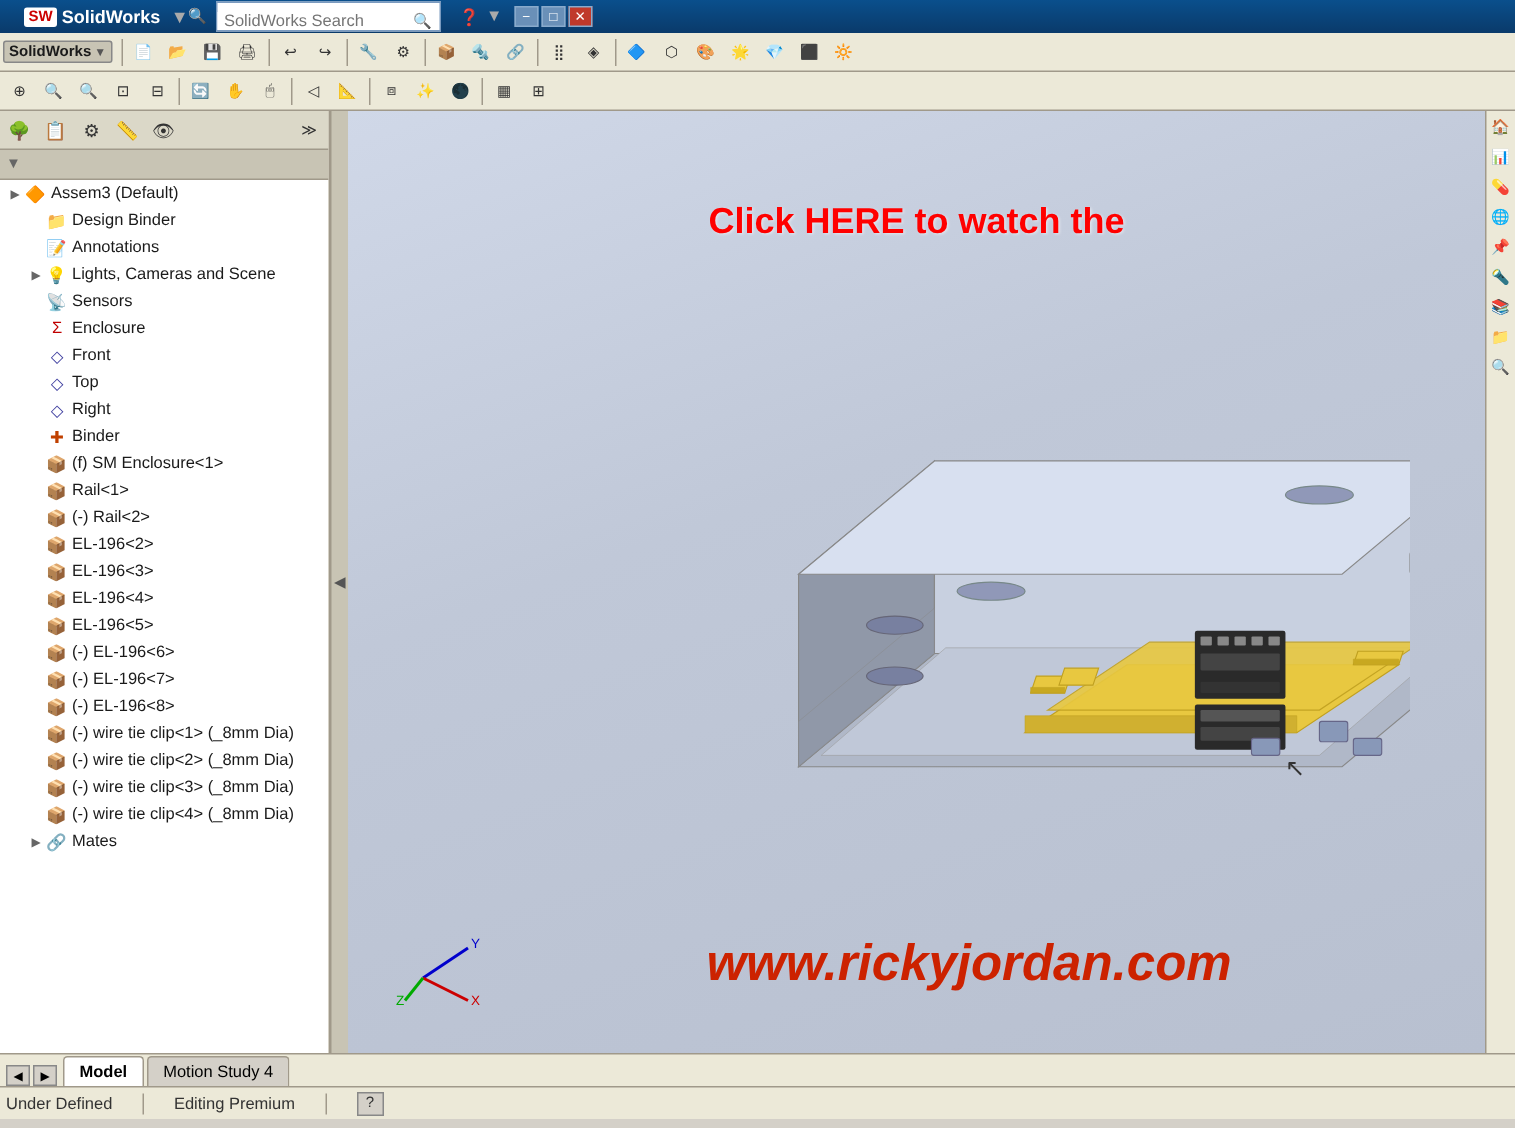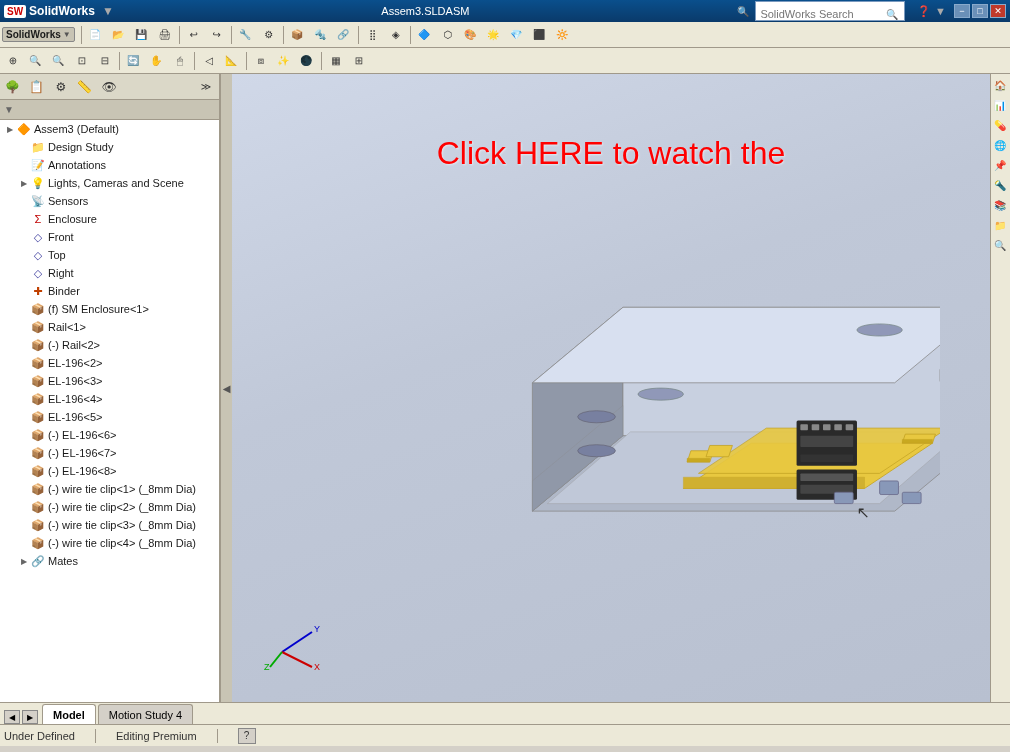--- a/index.html
+++ b/index.html
@@ -4,21 +4,21 @@
   <style>
     * { margin: 0; padding: 0; box-sizing: border-box; }
     body { width: 1010px; height: 752px; overflow: hidden; font-family: 'Segoe UI', Arial, sans-serif; font-size: 12px; background: #d4d0c8; }
 
     
     #titlebar {
       height: 22px;
       background: linear-gradient(to bottom, #0a4f8c, #0a3a6a);
       display: flex;
       align-items: center;
-      padding: 0 4px;
+      padding: 0 16px;
       color: white;
       font-size: 11px;
     }
     #titlebar .logo {
       display: flex;
       align-items: center;
       gap: 3px;
       font-weight: bold;
       font-size: 12px;
     }
@@ -253,22 +253,22 @@
     
     #overlay-text {
       position: absolute;
       top: 60px;
       left: 50%;
       transform: translateX(-50%);
       text-align: center;
       z-index: 10;
     }
     #overlay-text .click-text {
-      font-size: 32px;
-      font-weight: normal;
+      font-size: 24px;
+      font-weight: bold;
       color: red;
       text-shadow: 1px 1px 2px rgba(255,255,255,0.5);
       line-height: 1.2;
     }
 
     
     #model-area {
       position: absolute;
       top: 150px;
       left: 240px;
@@ -362,21 +362,20 @@
   </style>
 </head>
 <body>
 
 <div id="titlebar">
   <div class="logo">
     <span class="sw-icon">SW</span>
     <span>SolidWorks</span>
     <span style="color:#aaa; margin-left:4px;">▼</span>
   </div>
-  <div class="title-center">Assem3.SLDASM</div>
   <div style="display:flex; align-items:center; gap:6px; margin-right:8px;">
     <span style="font-size:10px; color:#aaa;">🔍</span>
     <div id="search-bar">
       <input type="text" style="width: 130px; font-size: 11px; border: none; outline: none;" placeholder="SolidWorks Search">
       <span style="font-size:10px; color:#666; padding-right:2px;">🔍</span>
     </div>
   </div>
   <div style="display:flex; align-items:center; gap:4px; margin-right:8px;">
     <span style="font-size:11px; color:#aaa;">❓</span>
     <span style="font-size:11px; color:#aaa;">▼</span>
@@ -464,21 +463,21 @@
     <div class="tree-item">
       <span style="width:2px; flex-shrink:0;"></span>
       <span class="expand-icon">▶</span>
       <span class="item-icon icon-assembly" style="font-size:11px;">🔶</span>
       <span class="item-label">Assem3 (Default<display state-1="">)</display></span>
     </div>
         <div class="tree-item">
       <span style="width:16px; flex-shrink:0;"></span>
       <span class="expand-icon"> </span>
       <span class="item-icon icon-binder" style="font-size:11px;">📁</span>
-      <span class="item-label">Design Study</span>
+      <span class="item-label">Design Binder</span>
     </div>
         <div class="tree-item">
       <span style="width:16px; flex-shrink:0;"></span>
       <span class="expand-icon"> </span>
       <span class="item-icon icon-annot" style="font-size:11px;">📝</span>
       <span class="item-label">Annotations</span>
     </div>
         <div class="tree-item">
       <span style="width:16px; flex-shrink:0;"></span>
       <span class="expand-icon">▶</span>
@@ -685,20 +684,23 @@
         <rect x="625" y="165" width="35" height="15" rx="2" fill="#a8b0c8" stroke="#888"></rect>
 
         <g>
           <rect x="540" y="280" width="25" height="18" rx="2" fill="#8898b8" stroke="#668"></rect>
           <rect x="480" y="295" width="25" height="15" rx="2" fill="#8898b8" stroke="#668"></rect>
           <rect x="570" y="295" width="25" height="15" rx="2" fill="#8898b8" stroke="#668"></rect>
         </g>
       </svg>
     </div>
 
+    <div style="position:absolute; bottom:40px; left:50%; transform:translateX(-40%); z-index:10;">
+      <span style="font-size:34px; font-weight:bold; color:#cc2200; font-style:italic;">www.rickyjordan.com</span>
+    </div>
 
     <div id="axis-indicator">
       <svg width="60" height="60">
         <line x1="20" y1="40" x2="50" y2="20" stroke="#0000cc" stroke-width="2"></line>
         <line x1="20" y1="40" x2="50" y2="55" stroke="#cc0000" stroke-width="2"></line>
         <line x1="20" y1="40" x2="8" y2="55" stroke="#00aa00" stroke-width="2"></line>
         <text x="52" y="20" font-size="9" fill="#0000cc">Y</text>
         <text x="52" y="58" font-size="9" fill="#cc0000">X</text>
         <text x="2" y="58" font-size="9" fill="#00aa00">Z</text>
       </svg>

